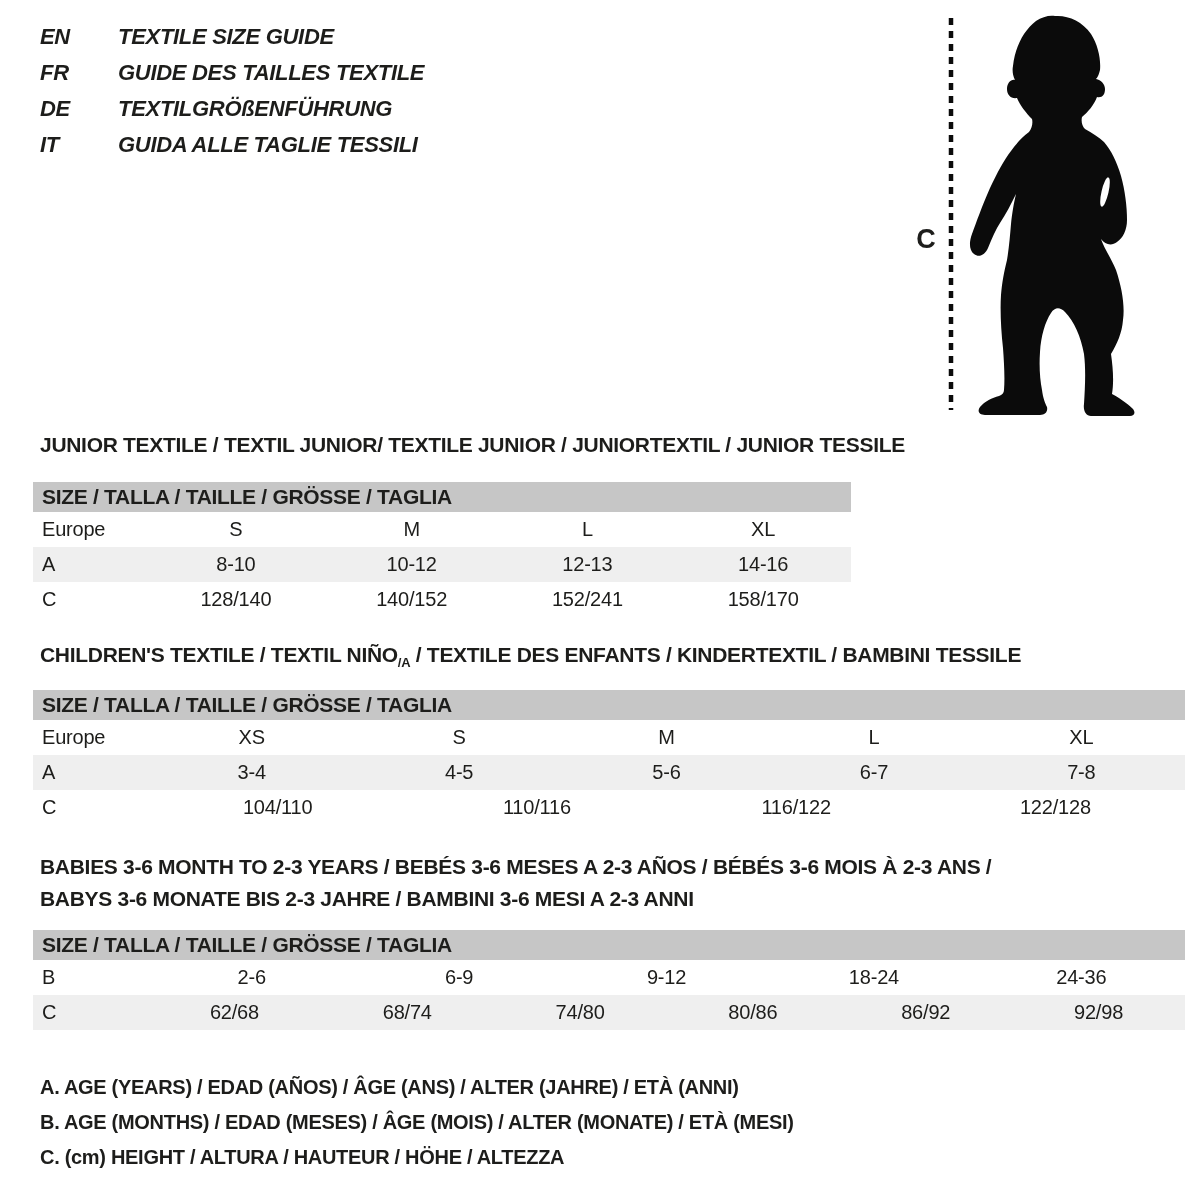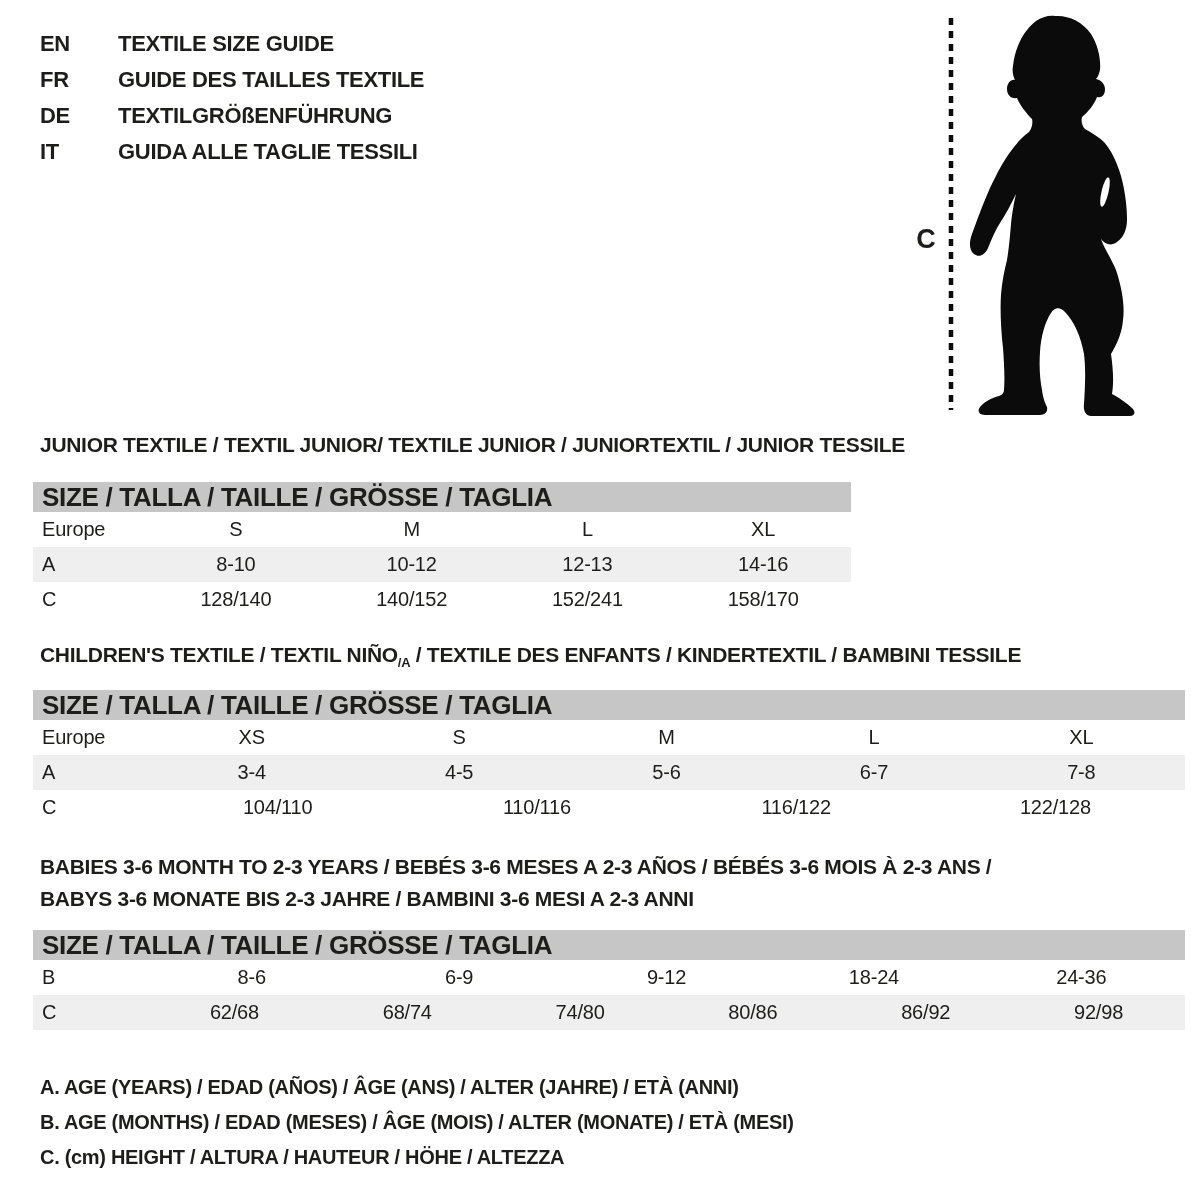--- a/index.html
+++ b/index.html
@@ -11,39 +11,39 @@
   html,body{margin:0;padding:0;background:#fff;}
   body{
     width:1200px;height:1200px;
     font-family:"Liberation Sans",sans-serif;
     color:var(--ink);
     -webkit-font-smoothing:antialiased;
   }
   .page{position:relative;width:1200px;height:1200px;overflow:hidden;background:#fff;}
 
   
-  .lang-block{position:absolute;top:26px;left:40px;}
+  .lang-block{position:absolute;top:19px;left:40px;font-style:italic;}
   .lang-row{display:flex;font-weight:700;font-size:22px;line-height:36px;letter-spacing:-0.3px;}
   .lang-code{width:78px;flex:0 0 78px;}
 
   
   .figure{position:absolute;top:8px;left:903px;width:257px;height:412px;}
 
   
   .sec-title{position:absolute;left:40px;font-size:21px;font-weight:700;letter-spacing:-0.3px;white-space:nowrap;}
   .sec-title .sub{font-size:13px;vertical-align:-5px;font-weight:700;}
   .sec-title.two-line{line-height:32px;}
 
   
   .tbl{position:absolute;left:33px;}
   .tbl-bar{
     background:var(--table-header-bg);
     height:30px;line-height:30px;
     padding-left:9px;
-    font-weight:700;font-size:26px;letter-spacing:-0.3px;
+    font-weight:700;font-size:21px;letter-spacing:-0.3px;
   }
   .tbl-row{display:flex;height:35px;line-height:35px;font-size:20px;letter-spacing:-0.2px;}
   .tbl-row.shaded{background:var(--row-shaded-bg);}
   .tbl-label{width:115px;flex:0 0 115px;padding-left:9px;box-sizing:border-box;}
   .tbl-cell{flex:1;text-align:center;}
 
   .w-junior{width:818px;}
   .w-wide{width:1152px;}
 
   
@@ -191,21 +191,21 @@
   </div>
 
   <div class="sec-title two-line" style="top:851px;">
     <div>BABIES 3-6 MONTH TO 2-3 YEARS / BEBÉS 3-6 MESES A 2-3 AÑOS / BÉBÉS 3-6 MOIS À 2-3 ANS /</div>
     <div>BABYS 3-6 MONATE BIS 2-3 JAHRE / BAMBINI 3-6 MESI A 2-3 ANNI</div>
   </div>
   <div class="tbl w-wide" style="top:930px;">
     <div class="tbl-bar">SIZE / TALLA / TAILLE / GRÖSSE / TAGLIA</div>
     <div class="tbl-row">
       <span class="tbl-label">B</span>
-      <span class="tbl-cell">8-6</span>
+      <span class="tbl-cell">2-6</span>
       <span class="tbl-cell">6-9</span>
       <span class="tbl-cell">9-12</span>
       <span class="tbl-cell">18-24</span>
       <span class="tbl-cell">24-36</span>
     </div>
     <div class="tbl-row shaded">
       <span class="tbl-label">C</span>
       <span class="tbl-cell">62/68</span>
       <span class="tbl-cell">68/74</span>
       <span class="tbl-cell">74/80</span>

